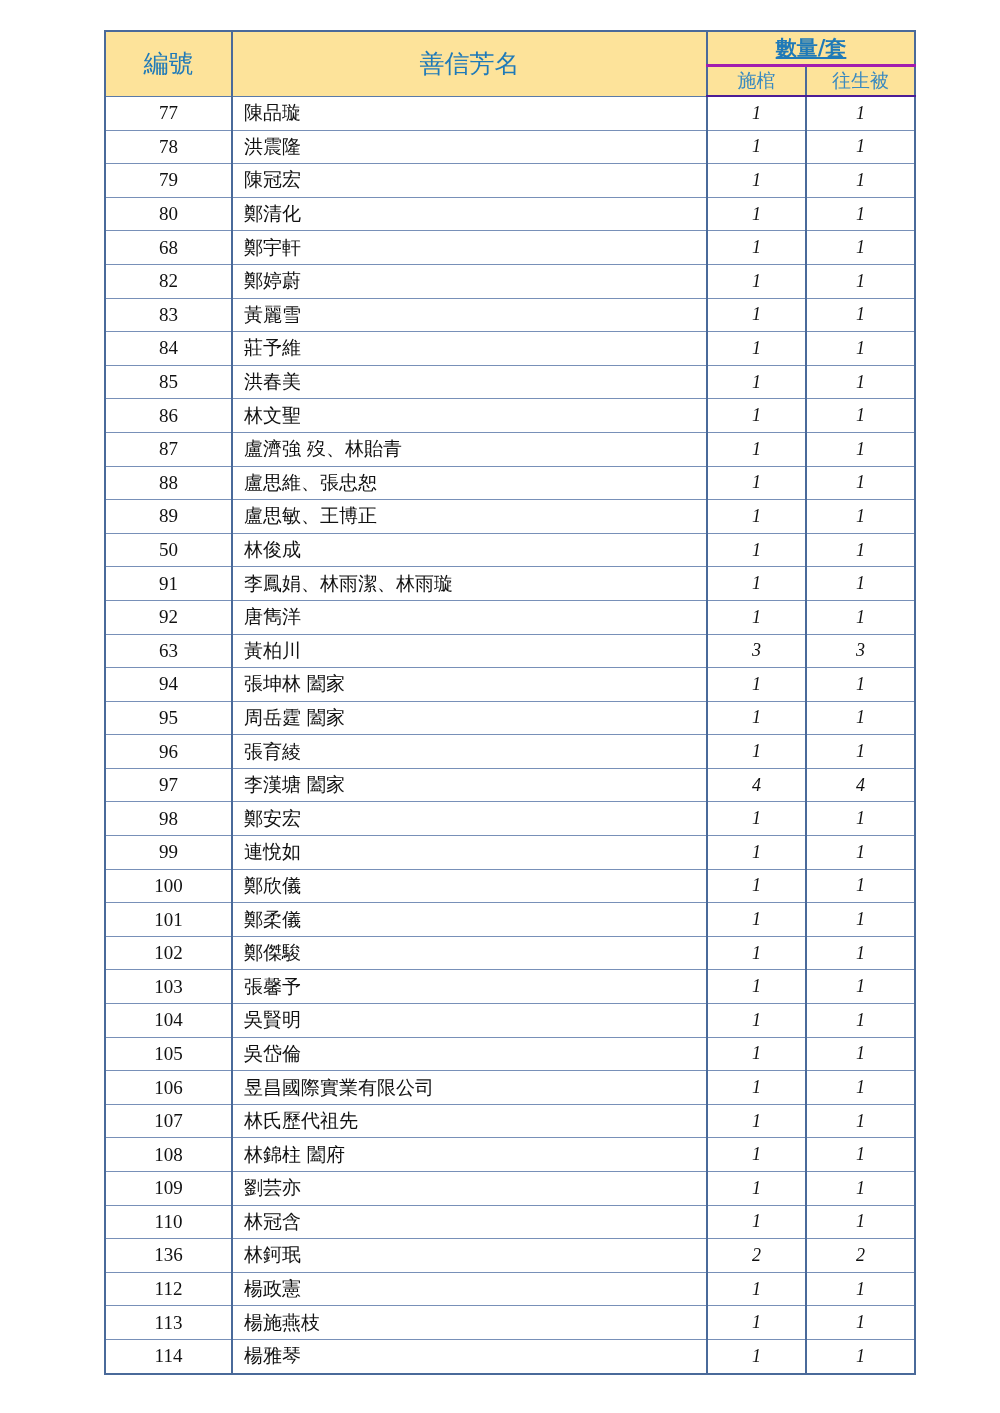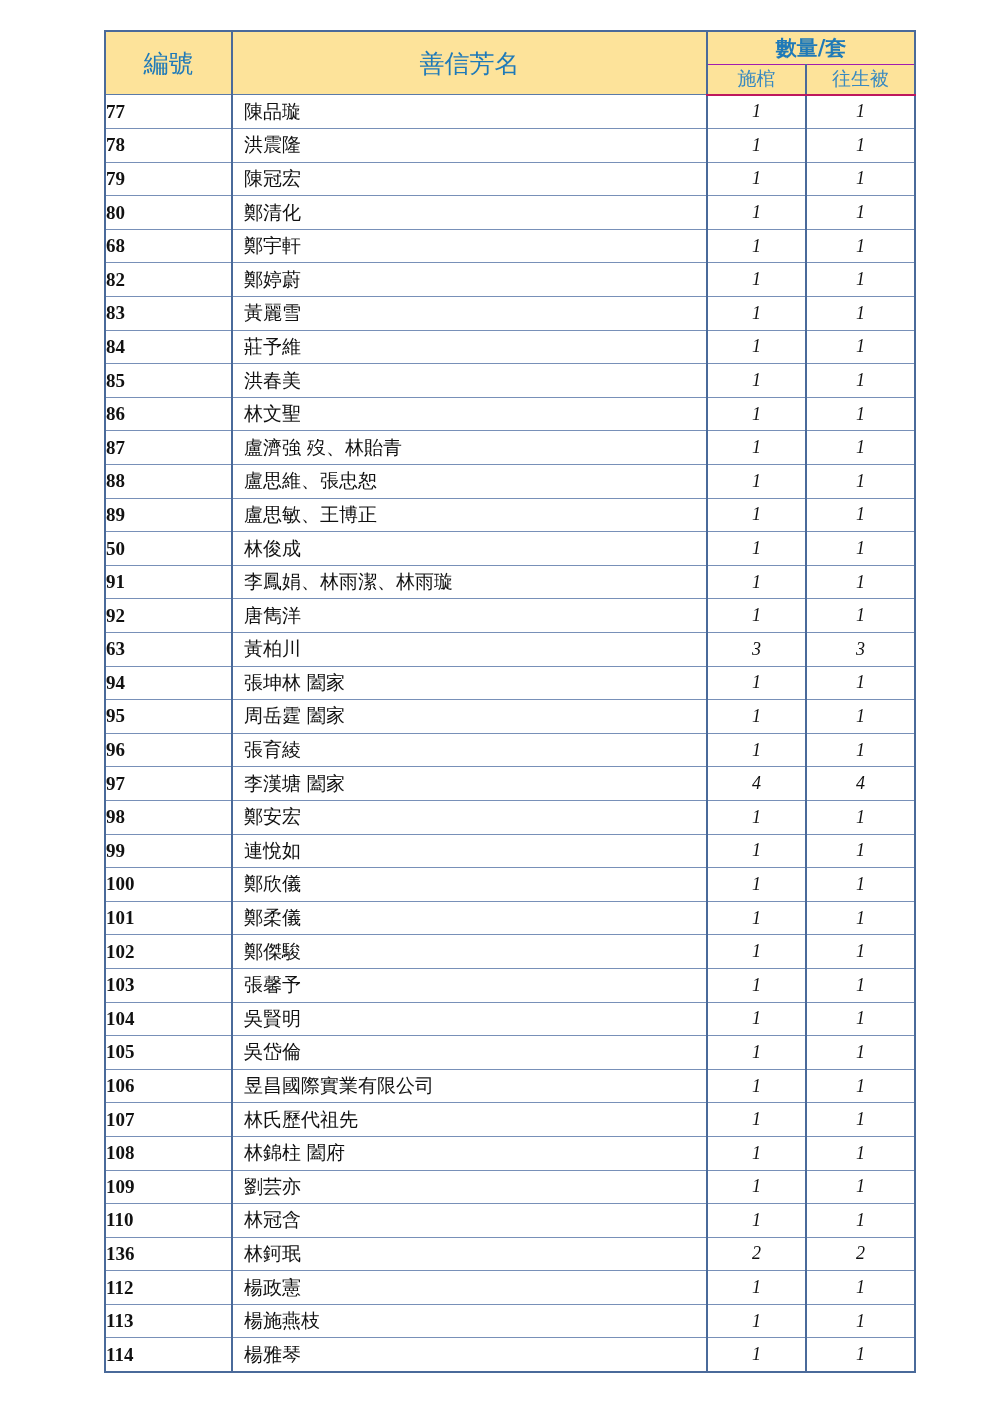--- a/index.html
+++ b/index.html
@@ -12,29 +12,29 @@
   .tbl col.c1 { width: 127px; }
   .tbl col.c2 { width: 475px; }
   .tbl col.c3 { width: 99px; }
   .tbl col.c4 { width: 109px; }
   .tbl th {
     background: #fde39a; color: #1f7ab8; font-weight: normal;
     font-family: "DejaVu Sans", sans-serif;
     border: 1px solid #5a7aa8; padding: 0;
   }
   .tbl th.h-main { font-size: 25px; height: 62px; }
-  .tbl th.h-group { font-size: 21px; font-weight: bold; height: 32px; border-bottom: 1px solid #a21caf; }
+  .tbl th.h-group { font-size: 21px; font-weight: bold; height: 32px; border-bottom: 3px solid #a21caf; text-decoration: underline; }
   .tbl th.h-sub { font-size: 19px; height: 28px; color: #3a8ac0; }
-  .tbl thead tr:last-child th { border-bottom: 2px solid #be185d; }
+  .tbl thead tr:last-child th { border-bottom: 2px solid #4c1d95; }
   .tbl td {
     height: 32.6px; padding: 0; border: 1px solid #7890b8;
     font-size: 20px; color: #111;
   }
   .tbl td.num {
-    font-weight: bold;
+    text-align: center; font-weight: normal;
     font-family: "Liberation Serif", serif; font-size: 19px;
   }
   .tbl td.name {
     text-align: left; padding-left: 11px;
     font-family: "DejaVu Sans", sans-serif; font-size: 19px;
     border-left: 2px solid #4a6a9a;
   }
   .tbl td.qty {
     text-align: center; font-style: italic;
     font-family: "Liberation Serif", serif; font-size: 18px;

